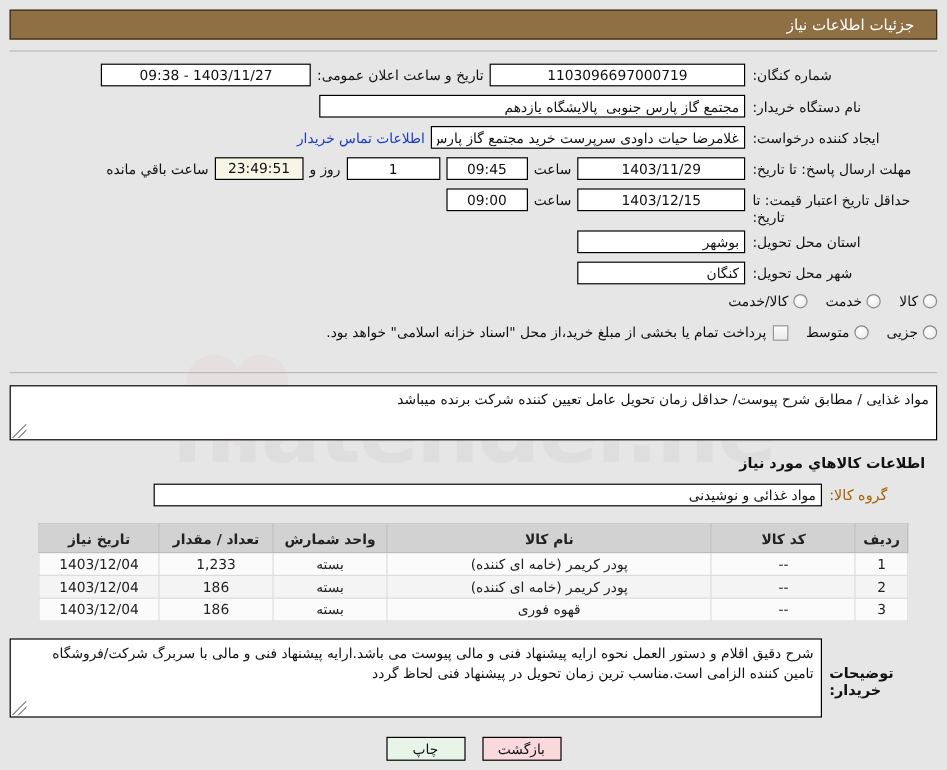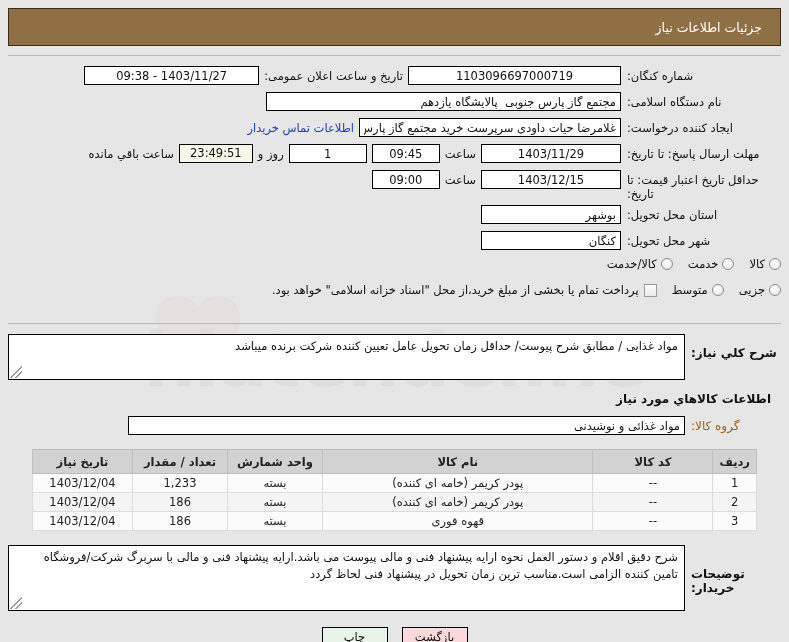--- a/index.html
+++ b/index.html
@@ -37,21 +37,21 @@
     opacity: .55;
   }
 
   
   .page {
     position: relative; z-index: 2;
     padding: 0;
   }
   .titlebar {
     margin: 8px 8px 0 8px;
-    height: 38px;
+    height: 25px;
     background: #8f7045;
     border: 1px solid #3a2d1a;
     display: flex; align-items: center;
     justify-content: flex-start;
     padding: 0 18px;
   }
   .titlebar .ttl {
     color: #ffffff;
     font-size: 12.5px;
     font-weight: normal;
@@ -295,21 +295,21 @@
     <div class="frow">
       <div class="flabel">شماره کنگان:</div>
       <div class="fctrl">
         <input class="box w-need" type="text" readonly="" value="1103096697000719" style="">
         <span class="inline-lbl">تاریخ و ساعت اعلان عمومی:</span>
         <input class="box w-date" type="text" readonly="" value="1403/11/27 - 09:38" style="">
       </div>
     </div>
 
     <div class="frow">
-      <div class="flabel">نام دستگاه اسلامی:</div>
+      <div class="flabel">نام دستگاه خریدار:</div>
       <div class="fctrl">
         <input class="box w-org rtltext" type="text" readonly="" value="مجتمع گاز پارس جنوبی  پالایشگاه یازدهم" style="">
       </div>
     </div>
 
     <div class="frow">
       <div class="flabel">ایجاد کننده درخواست:</div>
       <div class="fctrl">
         <input class="box w-creator rtltext" type="text" readonly="" value="غلامرضا حیات داودی سرپرست خرید مجتمع گاز پارس جنوبی  پالایشگاه یازدهم" style="">
         <a class="link">اطلاعات تماس خریدار</a>
@@ -382,21 +382,20 @@
         <span class="chk"></span>
         <span class="inline-lbl">پرداخت تمام یا بخشی از مبلغ خرید،از محل "اسناد خزانه اسلامی" خواهد بود.</span>
       </div>
     </div>
 
   </div>
 
   <div class="sec-div"></div>
 
   <div class="desc-row">
-    <div class="desc-label">شرح كلي نياز:</div>
     <div class="ta">مواد غذایی / مطابق شرح پیوست/ حداقل زمان تحویل عامل تعیین کننده شرکت برنده میباشد</div>
   </div>
 
   <div class="sec-title">اطلاعات كالاهاي مورد نياز</div>
 
   <div class="group-row">
     <div class="group-label">گروه کالا:</div>
     <input class="box w-group rtltext" type="text" readonly="" value="مواد غذائی و نوشیدنی" style="">
   </div>
 

